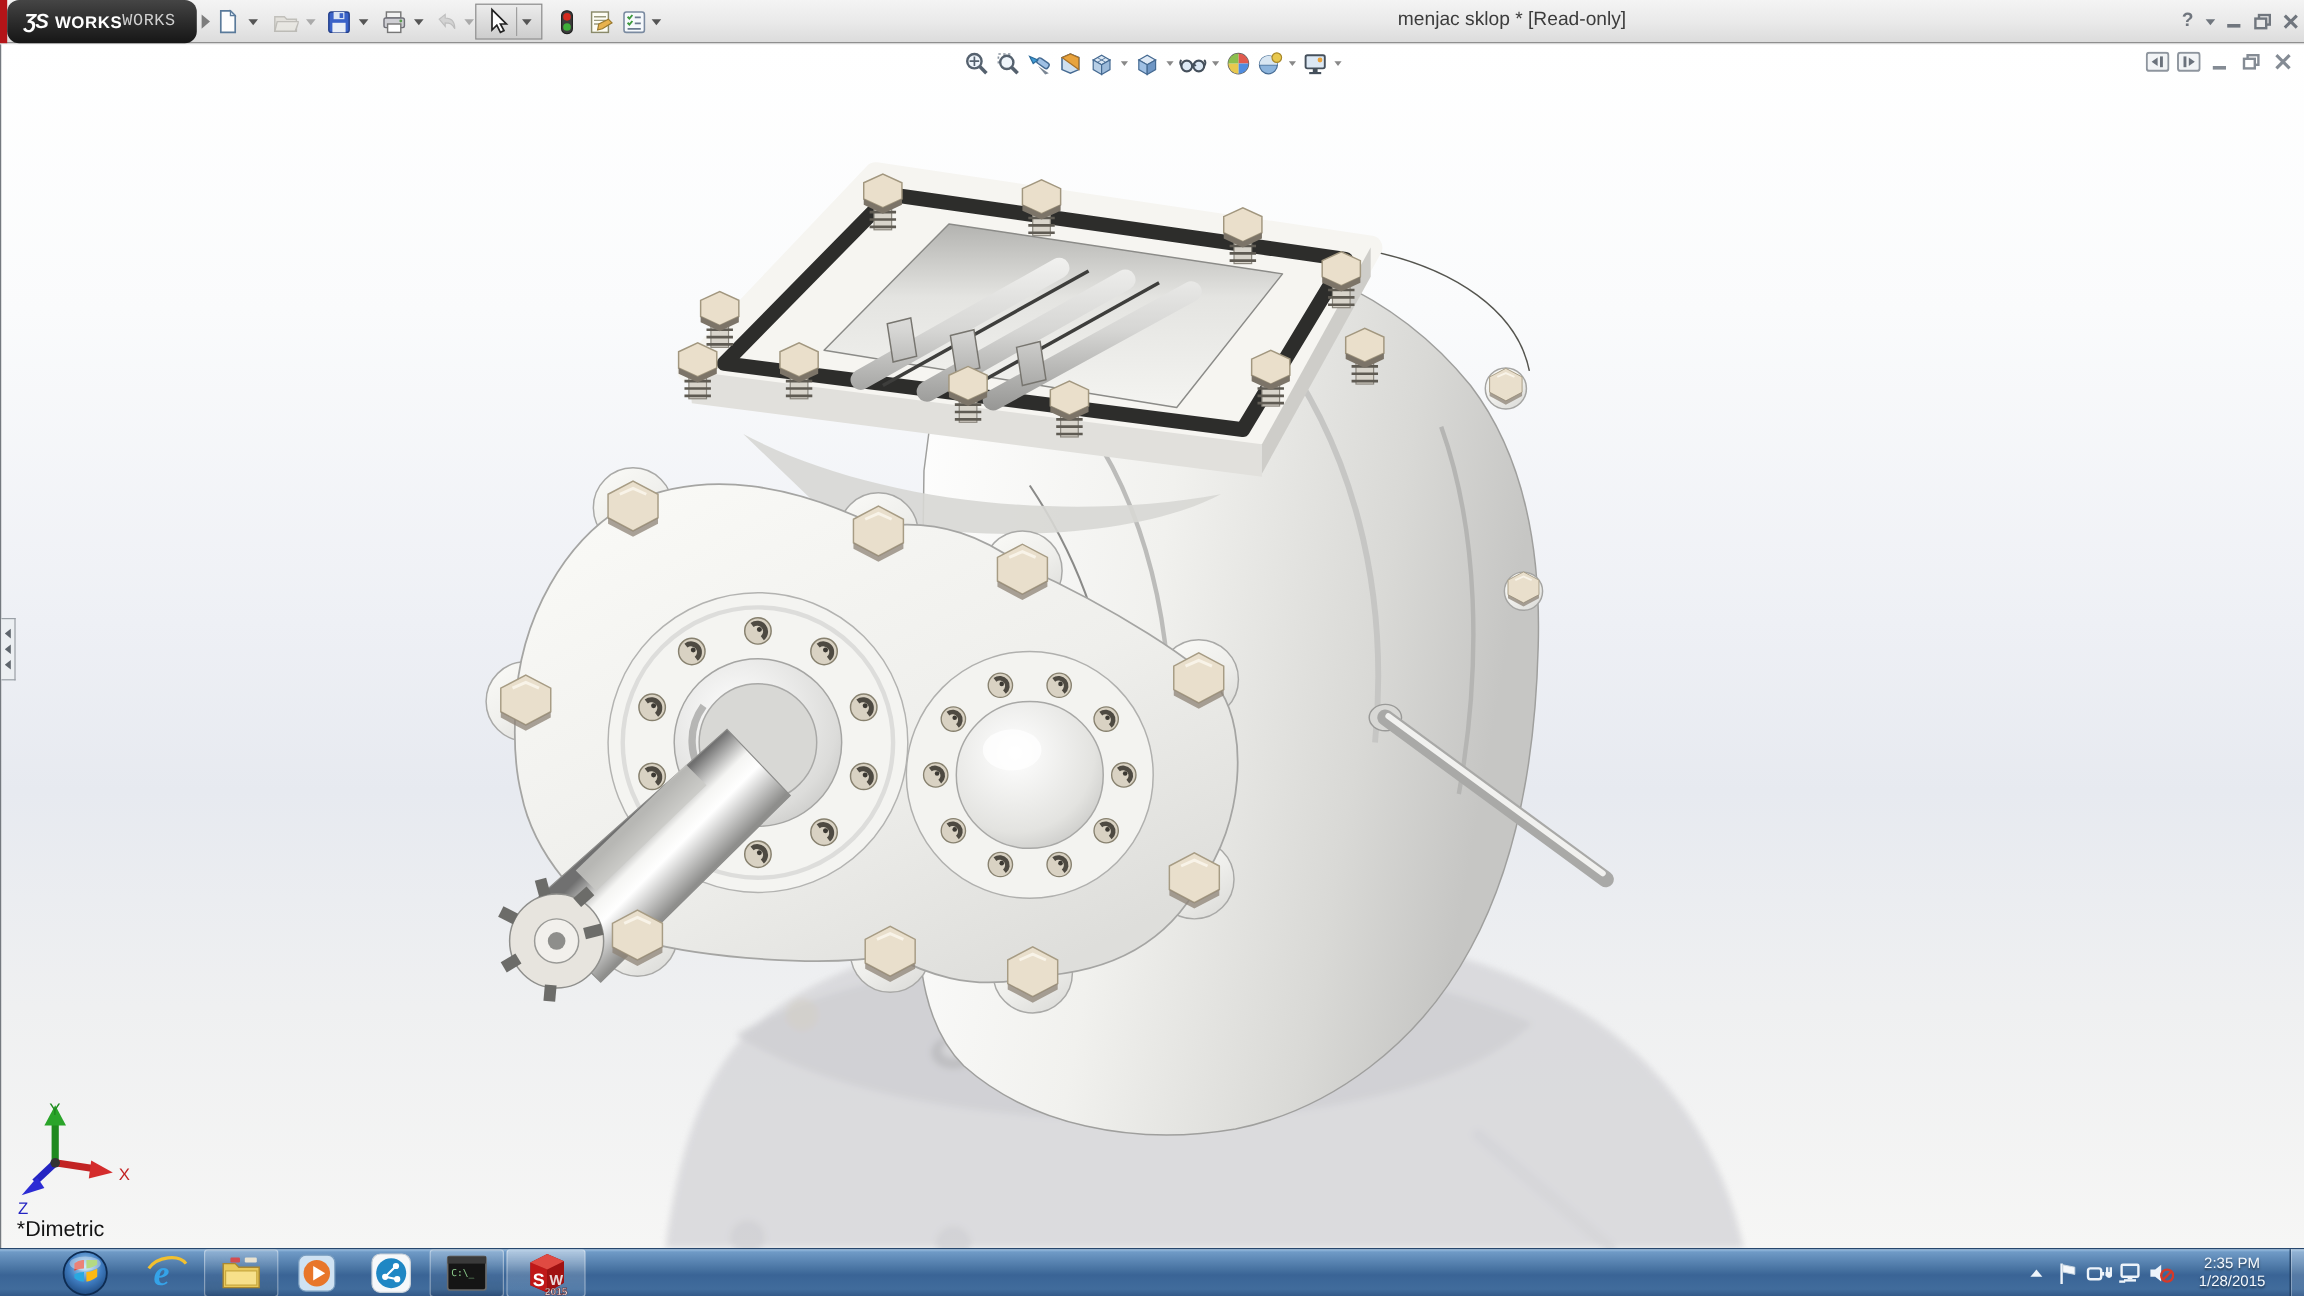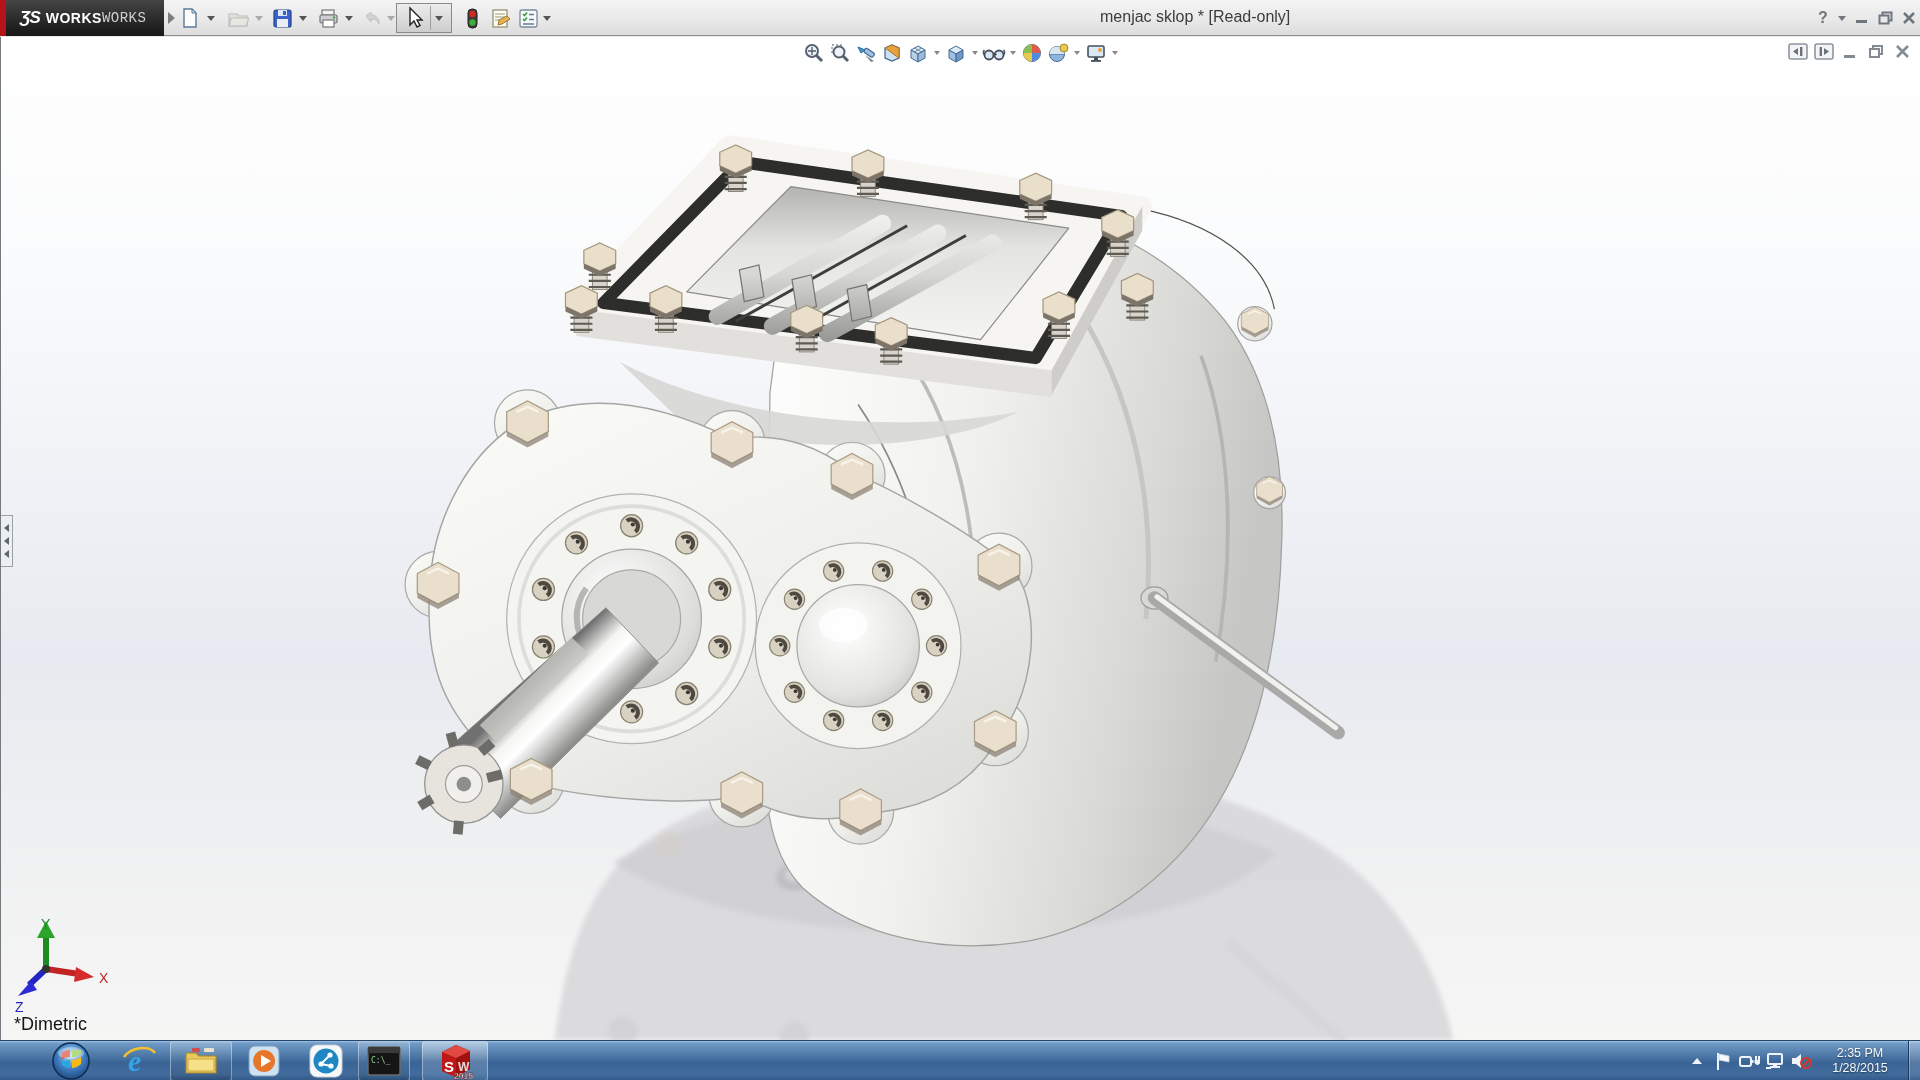--- a/index.html
+++ b/index.html
@@ -6,37 +6,37 @@
   html,body { width:1920px; height:1080px; overflow:hidden; font-family:"Liberation Sans",sans-serif; }
   #root { position:relative; width:1920px; height:1080px; background:#e9e9e9; }
 
   
   #titlebar { position:absolute; left:0; top:0; width:1920px; height:36px;
     background:linear-gradient(180deg,#f4f4f4 0%,#e9e9e9 55%,#dcdcdc 100%);
     border-bottom:1px solid #8f8f8f; }
   #redstrip { position:absolute; left:0; top:0; width:6px; height:36px; background:#b41418; }
   #logoblock { position:absolute; left:6px; top:0; width:158px; height:36px;
     background:linear-gradient(180deg,#454545 0%,#2a2a2a 55%,#161616 100%);
-    color:#fff; display:flex; align-items:center; padding-left:14px; }
+    color:#fff; display:flex; align-items:center; padding-left:14px;border-radius:10px; }
   #logoblock .mark { font-style:italic; font-weight:bold; font-size:17px; margin-right:6px; letter-spacing:-1px;}
   #logoblock .bold { font-weight:bold; font-size:14px; letter-spacing:.5px;}
   #logoblock .light { font-weight:normal; font-size:14px; color:#cfcfcf; letter-spacing:.5px;font-family:Liberation Mono, monospace;}
   .logo-arrow { position:absolute; left:168px; top:12px; width:0; height:0;
     border-left:7px solid #7d7d7d; border-top:6px solid transparent; border-bottom:6px solid transparent; }
   .tb-btn { position:absolute; top:4px; width:28px; height:28px; display:flex; align-items:center; justify-content:center; }
   .caret { width:0; height:0; border-left:4px solid transparent; border-right:4px solid transparent;
     border-top:5px solid #555; display:inline-block; }
   .caret.dis { border-top-color:#aaa; }
   .dis-icon { opacity:.45; filter:grayscale(.8); }
   #selectbox { position:absolute; left:396px; top:3px; width:56px; height:30px;
     border:1px solid #8a8a8a; background:linear-gradient(180deg,#ececec,#cdcdcd);
     display:flex; align-items:center; }
   #selectbox .sep { width:1px; height:24px; background:#9f9f9f; margin-left:2px;}
   #wintitle { position:absolute; left:1100px; top:8px; width:320px; height:20px;
-    font-size:16px; color:#3c3c3c; white-space:nowrap; }
+    font-size:16px; color:#3c3c3c; white-space:nowrap;text-align:center; }
   .winctl { position:absolute; top:8px; height:20px; color:#70767e; font-weight:bold;
     display:flex; align-items:center; justify-content:center; }
 
   
   #viewport { position:absolute; left:0; top:37px; width:1920px; height:1003px;
     background:linear-gradient(180deg,#ffffff 0%,#fafbfc 22%,#eef0f5 48%,#e7eaf0 62%,#eff0f1 80%,#f6f6f5 100%);
     border-left:1px solid #74797f; overflow:hidden; }
   #scene { position:absolute; left:0; top:-1px; width:1920px; height:1004px; }
   #leftTab { position:absolute; left:0; top:478px; width:12px; height:52px;
     background:#eceff2; border:1px solid #9aa0a6; border-left:none; display:flex; flex-direction:column;
@@ -585,21 +585,21 @@
     <div class="task-btn" style="left:296px;width:60px">
       <svg width="34" height="34">
         <rect x="1" y="1" width="32" height="32" rx="7" fill="#f6f8fa" stroke="#c8d0d8"></rect>
         <circle cx="17" cy="17" r="12.5" fill="#1f87c4"></circle>
         <circle cx="12" cy="20" r="2.6" fill="#fff"></circle>
           <circle cx="21" cy="11" r="2.6" fill="#fff"></circle>
           <circle cx="22" cy="22" r="2.6" fill="#fff"></circle>
         <path d="M12,20 L21,11 M12,20 L22,22" stroke="#fff" stroke-width="1.8"></path>
       </svg>
     </div>
-    <div class="task-btn task-open" style="left:358px;width:52px">
+    <div class="task-btn task-open" style="left:358px;width:62px">
       <svg width="34" height="30">
         <rect x="1" y="1" width="32" height="28" rx="2" fill="#151515" stroke="#6b6b6b" stroke-width="1.4"></rect>
         <rect x="1" y="1" width="32" height="6" fill="#3a3a3a"></rect>
         <text x="4" y="17" font-family="DejaVu Sans Mono, monospace" font-size="8" fill="#8fd18f">C:\_</text>
       </svg>
     </div>
     <div class="task-btn task-open task-active" style="left:422px;width:66px">
       <svg width="38" height="38">
         <polygon points="6,10 20,3 34,9 34,27 20,35 6,29" fill="#8f1010"></polygon>
         <polygon points="6,10 20,16 20,35 6,29" fill="#c01818"></polygon>

